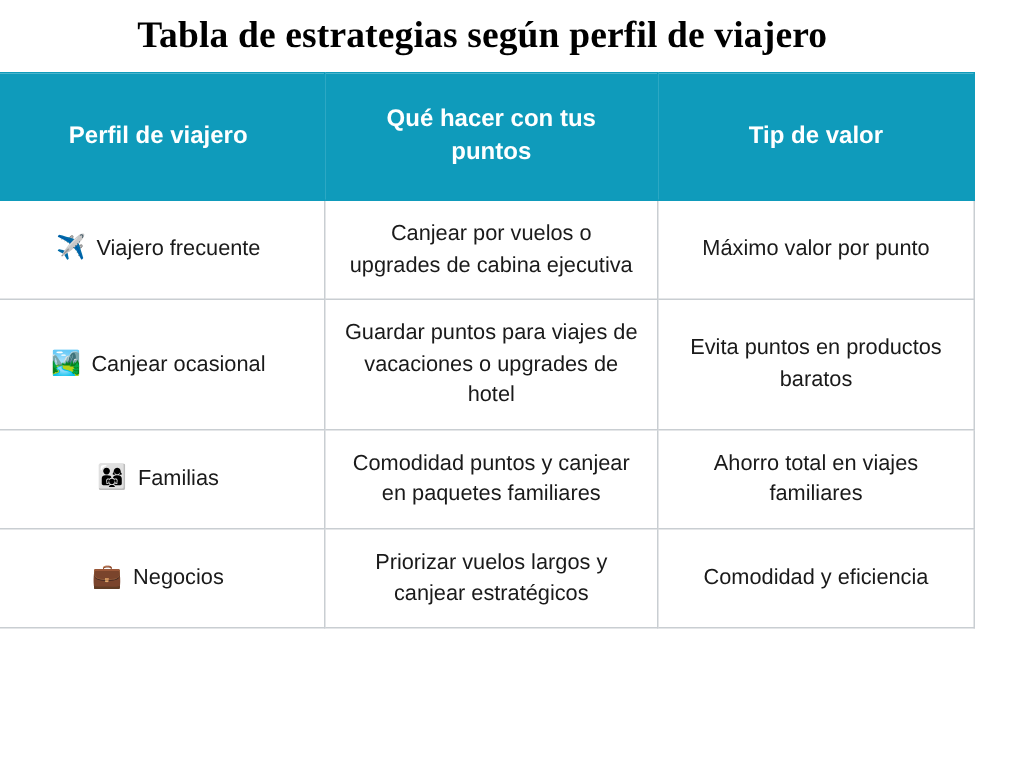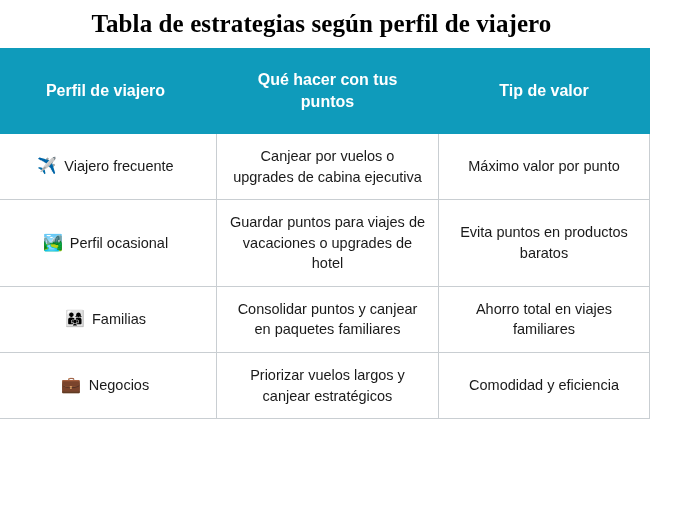--- a/index.html
+++ b/index.html
@@ -119,34 +119,34 @@
               <span>Viajero frecuente</span>
             </span>
           </td>
           <td>Canjear por vuelos o upgrades de cabina ejecutiva</td>
           <td>Máximo valor por punto</td>
         </tr>
         <tr>
           <td class="profile-cell">
             <span class="profile-inner">
               <span class="emoji">🏞️</span>
-              <span>Perfil ocasional</span>
+              <span>Canjear ocasional</span>
             </span>
           </td>
           <td>Guardar puntos para viajes de vacaciones o upgrades de hotel</td>
           <td>Evita puntos en productos baratos</td>
         </tr>
         <tr>
           <td class="profile-cell">
             <span class="profile-inner">
               <span class="emoji">👨‍👩‍👧</span>
               <span>Familias</span>
             </span>
           </td>
-          <td>Consolidar puntos y canjear en paquetes familiares</td>
+          <td>Comodidad puntos y canjear en paquetes familiares</td>
           <td>Ahorro total en viajes familiares</td>
         </tr>
         <tr>
           <td class="profile-cell">
             <span class="profile-inner">
               <span class="emoji">💼</span>
               <span>Negocios</span>
             </span>
           </td>
           <td>Priorizar vuelos largos y canjear estratégicos</td>

